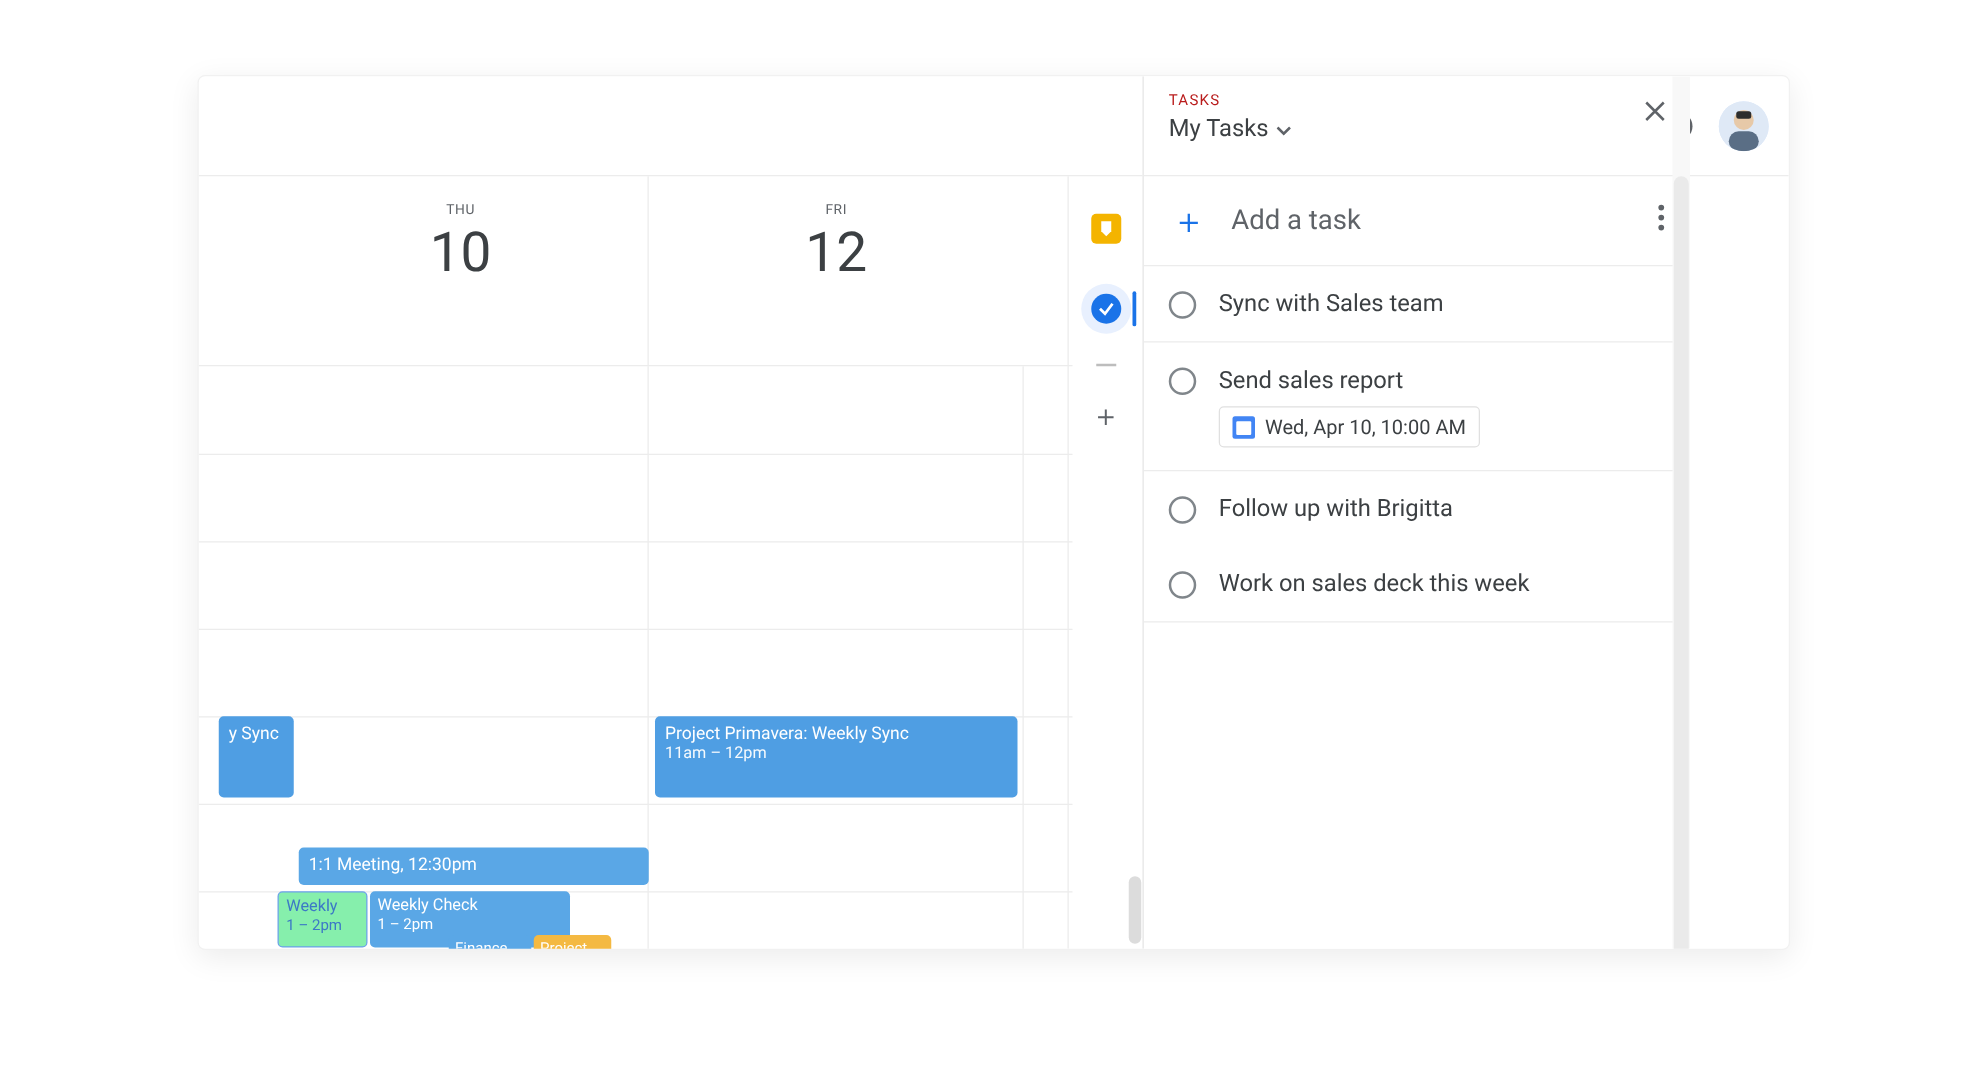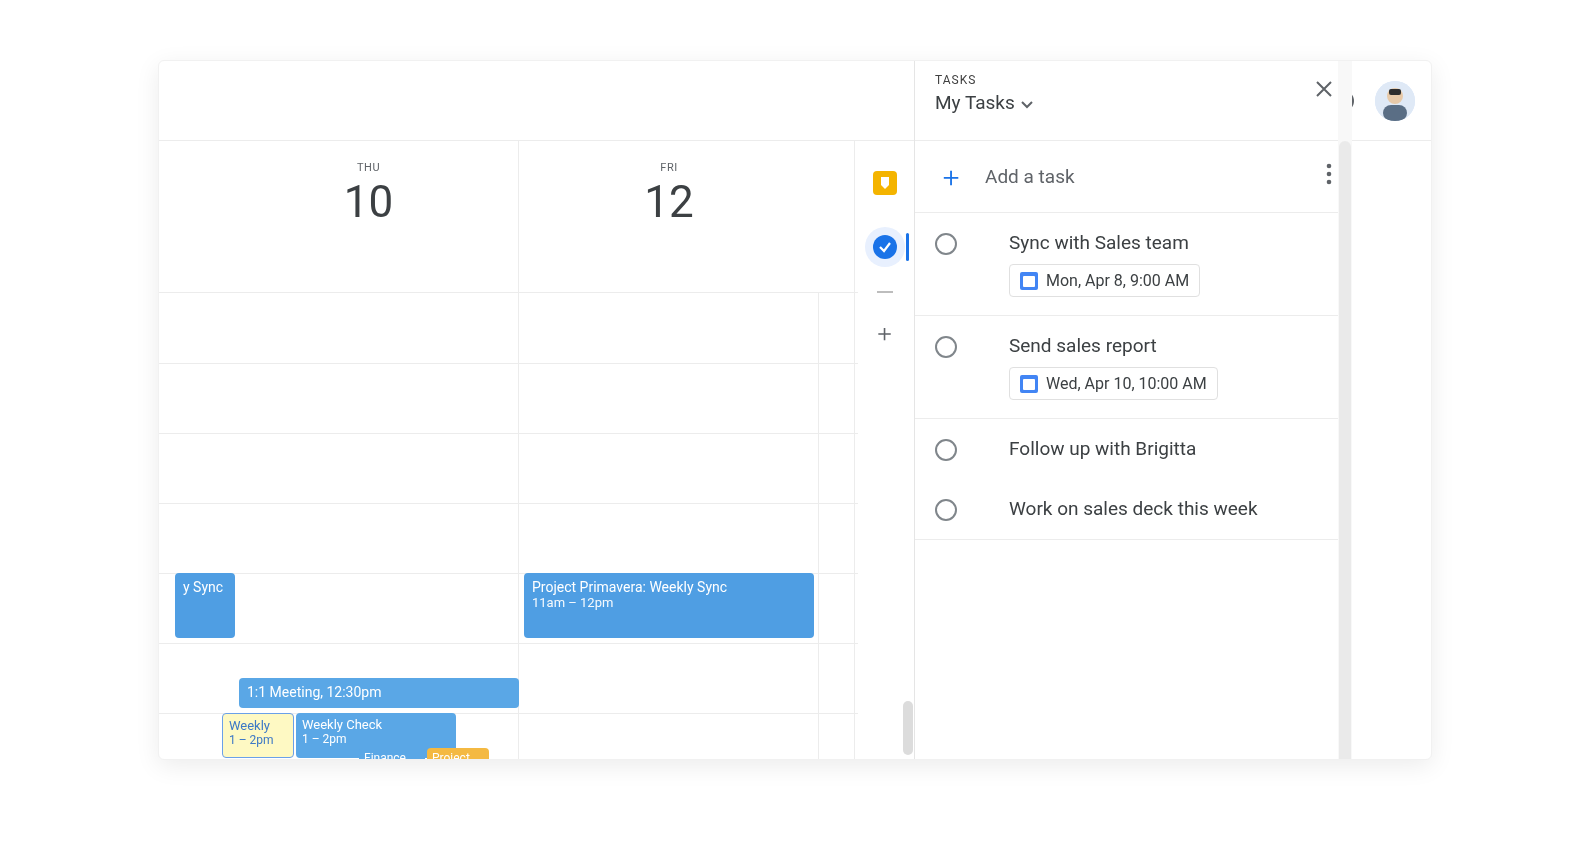--- a/index.html
+++ b/index.html
@@ -26,48 +26,48 @@
     .col { position:absolute; top:0; bottom:0; border-right:1px solid #ececec; }
     .col.one { left:0;   width:60px; border-right:none;}
     .col.two { left:60px;width:300px;}
     .col.three{left:360px;width:300px;}
     .hline { position:absolute; left:0; right:0; height:0; border-top:1px solid #ececec; }
 
     .evt { position:absolute; color:#fff; font-size:14px; padding:6px 8px; border-radius:4px; overflow:hidden; white-space:nowrap; }
     .blue { background:#4f9ee3; }
     .teal { background:#5aa7e6; }
     .amber{ background:#f4b942; }
-    .outline { background:#fef9c3; border:1.5px solid #6aa0e9; color:#3c78c6; }
+    .outline { background:#86efac; border:1.5px solid #6aa0e9; color:#3c78c6; }
 
     
     .rail { position:absolute; top:80px; bottom:0; width:60px; right:517px; border-left:1px solid #ececec; display:flex; flex-direction:column; align-items:center; padding-top:22px; gap:24px; }
     .rail .rail-icon{ width:40px; height:40px; border-radius:50%; display:flex; align-items:center; justify-content:center; }
     .keep { background:#f4b400; width:24px;height:24px;border-radius:4px;}
     .keep-inner{width:24px;height:24px;display:flex;align-items:center;justify-content:center;}
     .tasks-ic{ background:#e8f0fe;}
     .tasks-badge{ width:24px;height:24px;border-radius:50%;background:#1a73e8;display:flex;align-items:center;justify-content:center;}
     .dash{ width:16px; height:2px; background:#bdbdbd; }
     .plusbtn{ color:#5f6368; font-size:24px; cursor:pointer;}
 
     
     .panel { position:absolute; right:79px; top:0; bottom:0; width:438px; border-left:1px solid #e5e5e5; background:#fff; }
     .panel-head{ position:absolute; left:0;right:0;top:0; height:80px; display:flex; align-items:flex-start; padding:12px 18px 0 20px; border-bottom:1px solid #ececec;}
     .ph-left{ flex:1; }
-    .panel .lbl{ font-size:12px; letter-spacing:1px; color:#404040; }
+    .panel .lbl{ font-size:12px; letter-spacing:1px; color:#b91c1c; }
     .panel .list{ font-size:19px; color:#3c4043; margin-top:4px; display:flex; align-items:center; }
     .list .arrow{ margin-left:6px;}
     .close-x{ color:#5f6368; font-size:22px; cursor:pointer; margin-top:6px;}
 
     .add-row{ position:absolute; left:0;right:0; top:80px; height:72px; display:flex; align-items:center; padding:0 20px; border-bottom:1px solid #ececec;}
     .add-plus{ color:#1a73e8; font-size:28px; width:32px; text-align:center; margin-right:18px; cursor:pointer;}
-    .add-txt{ color:#5f6368; font-size:19px; flex:1; cursor:text;}
+    .add-txt{ color:#5f6368; font-size:22px; flex:1; cursor:text;}
     .kebab{ color:#5f6368; font-size:22px; cursor:pointer;}
 
     .tasks-list{ position:absolute; left:0; right:0; top:152px; bottom:0; }
-    .task{ display:flex; padding:18px 18px 18px 20px; border-bottom:1px solid #ececec;gap:34px;}
+    .task{ display:flex; padding:18px 18px 18px 20px; border-bottom:1px solid #ececec;}
     .task .circ{ width:22px;height:22px;border:2px solid #80868b;border-radius:50%;flex-shrink:0;margin-right:18px;margin-top:2px;cursor:pointer;}
     .task .body{ flex:1; }
     .task .title{ color:#3c4043; font-size:19px; }
     .chip{ display:inline-flex; align-items:center; border:1px solid #e0e0e0; border-radius:4px; padding:6px 10px; margin-top:10px; color:#3c4043; font-size:16px;}
     .chip .cal{ width:18px;height:18px; background:#4285f4; border-radius:2px; margin-right:8px; position:relative;}
     .chip .cal::before{content:"";position:absolute;left:3px;right:3px;top:4px;bottom:3px;background:#fff;border-radius:1px;}
 
     .scroll-track{ position:absolute; right:0; top:0; bottom:0; width:14px; background:#f8f8f8;}
     .scroll-thumb{ position:absolute; right:1px; width:12px; top:80px; height:640px; background:#eaeaea; border-radius:6px;}
     .cal-scroll{ position:absolute; right:518px; top:640px; width:10px; height:54px; background:#dcdcdc; border-radius:5px;}
@@ -231,24 +231,20 @@
             <circle cx="3" cy="19" r="2.3"></circle>
           </svg>
       </div>
     </div>
 
     <div class="tasks-list">
       <div class="task">
         <div class="circ"></div>
         <div class="body">
           <div class="title">Sync with Sales team</div>
-          <div class="chip">
-              <span class="cal"></span>
-              <span>Mon, Apr 8, 9:00 AM</span>
-            </div>
         </div>
       </div>
       <div class="task">
         <div class="circ"></div>
         <div class="body">
           <div class="title">Send sales report</div>
           <div class="chip">
               <span class="cal"></span>
               <span>Wed, Apr 10, 10:00 AM</span>
             </div>

